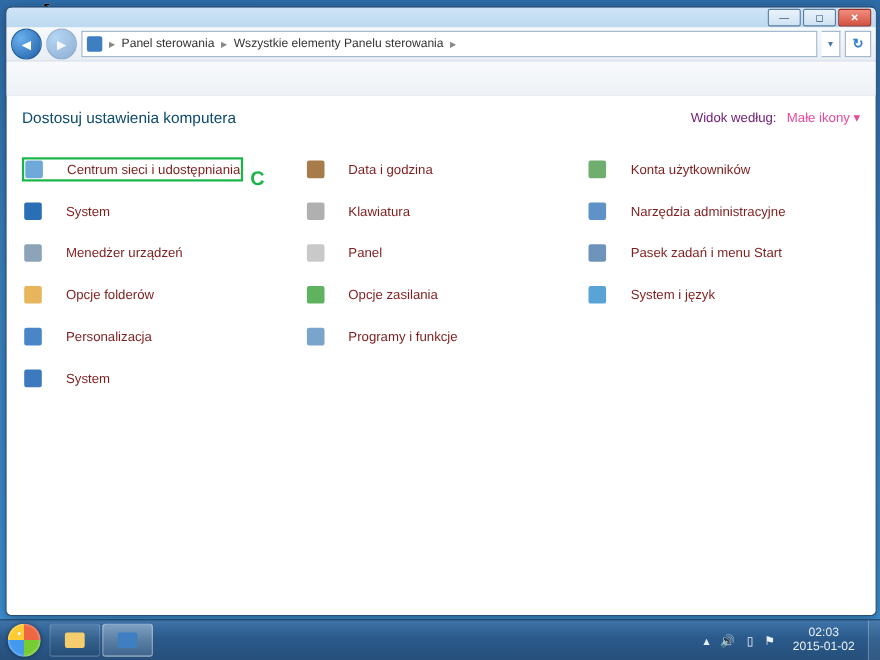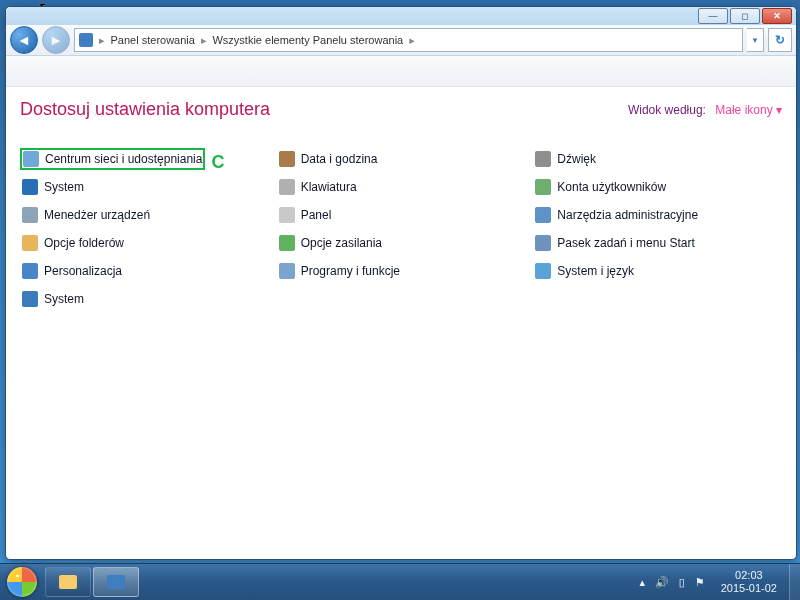--- a/index.html
+++ b/index.html
@@ -13,26 +13,26 @@
   .nav-fwd{opacity:.45}
   .addr{flex:1;height:22px;background:#fff;border:1px solid #9fb4c9;display:flex;align-items:center;padding:0 4px;gap:6px;font-size:11px;color:#555}
   .addr .cp-ico{width:14px;height:14px;background:#3f7fc1;display:inline-block;border-radius:2px}
   .addr .crumb{color:#333}
   .addr .sep{color:#888}
   .addr-drop{width:16px;height:22px;border:1px solid #9fb4c9;border-left:0;background:#fff;display:flex;align-items:center;justify-content:center;color:#4a78a9;font-size:9px}
   .refresh{width:22px;height:22px;border:1px solid #9fb4c9;background:#fff;display:flex;align-items:center;justify-content:center;color:#2f7ecb;font-weight:bold}
   .toolbar{height:30px;background:linear-gradient(#f8fafc,#eef2f6);border-bottom:1px solid #e0e6ed}
   .content{padding:12px 14px 0 14px}
   .hdr-row{display:flex;justify-content:space-between;align-items:center;margin-bottom:28px}
-  .hdr-title{color:#be185d;font-size:18px}
+  .hdr-title{color:#0c4a6e;font-size:14px}
   .view-by{color:#701a75}
   .view-link{color:#ec4899;margin-left:6px}
   .cols{display:flex;gap:8px}
   .col{flex:1 1 0;min-width:0}
-  .item{display:flex;align-items:center;gap:6px;padding:3px 2px;margin-bottom:6px;color:#0f172a;font-size:12px;cursor:pointer;white-space:nowrap}
+  .item{display:flex;align-items:center;gap:22px;padding:3px 2px;margin-bottom:16px;color:#7f1d1d;font-size:12px;cursor:pointer;white-space:nowrap}
   .item .ico{width:16px;height:16px;flex:0 0 16px;border-radius:2px}
   .hl{border:2px solid #18b547;padding:1px 1px}
   .hl-letter{color:#18b547;font-weight:bold;font-size:18px;margin-left:6px}
   .taskbar{position:absolute;left:0;bottom:0;width:800px;height:36px;background:linear-gradient(#3f73a8,#2a5a8b 45%,#264f7b);border-top:1px solid #1b3b5c;display:flex;align-items:center}
   .start{width:44px;height:36px;display:flex;align-items:center;justify-content:center}
   .orb{width:30px;height:30px;border-radius:50%;background:radial-gradient(circle at 35% 30%,#fff 0 4%,transparent 5%),conic-gradient(#e64 0 25%,#7c3 0 50%,#49e 0 75%,#fc3 0 100%);box-shadow:0 0 4px rgba(0,0,0,.5),inset 0 0 3px rgba(255,255,255,.6)}
   .tb-btn{width:44px;height:28px;margin:0 1px;border:1px solid rgba(255,255,255,.18);border-radius:3px;background:linear-gradient(rgba(255,255,255,.12),rgba(0,0,0,.05));display:flex;align-items:center;justify-content:center}
   .tb-btn.active{background:linear-gradient(rgba(255,255,255,.35),rgba(255,255,255,.12));border-color:rgba(255,255,255,.4)}
   .tb-spacer{flex:1}
   .tray{display:flex;align-items:center;gap:10px;padding:0 6px;color:#e9f2fb;font-size:11px}
@@ -133,24 +133,20 @@
             <span>Opcje zasilania</span>
           </div>
         <div class="item">
             <span class="ico c-prog"></span>
             <span>Programy i funkcje</span>
           </div>
       </div>
 
       <div class="col">
         <div class="item">
-            <span class="ico c-snd"></span>
-            <span>Dźwięk</span>
-          </div>
-        <div class="item">
             <span class="ico c-usr"></span>
             <span>Konta użytkowników</span>
           </div>
         <div class="item">
             <span class="ico c-adm"></span>
             <span>Narzędzia administracyjne</span>
           </div>
         <div class="item">
             <span class="ico c-task"></span>
             <span>Pasek zadań i menu Start</span>

